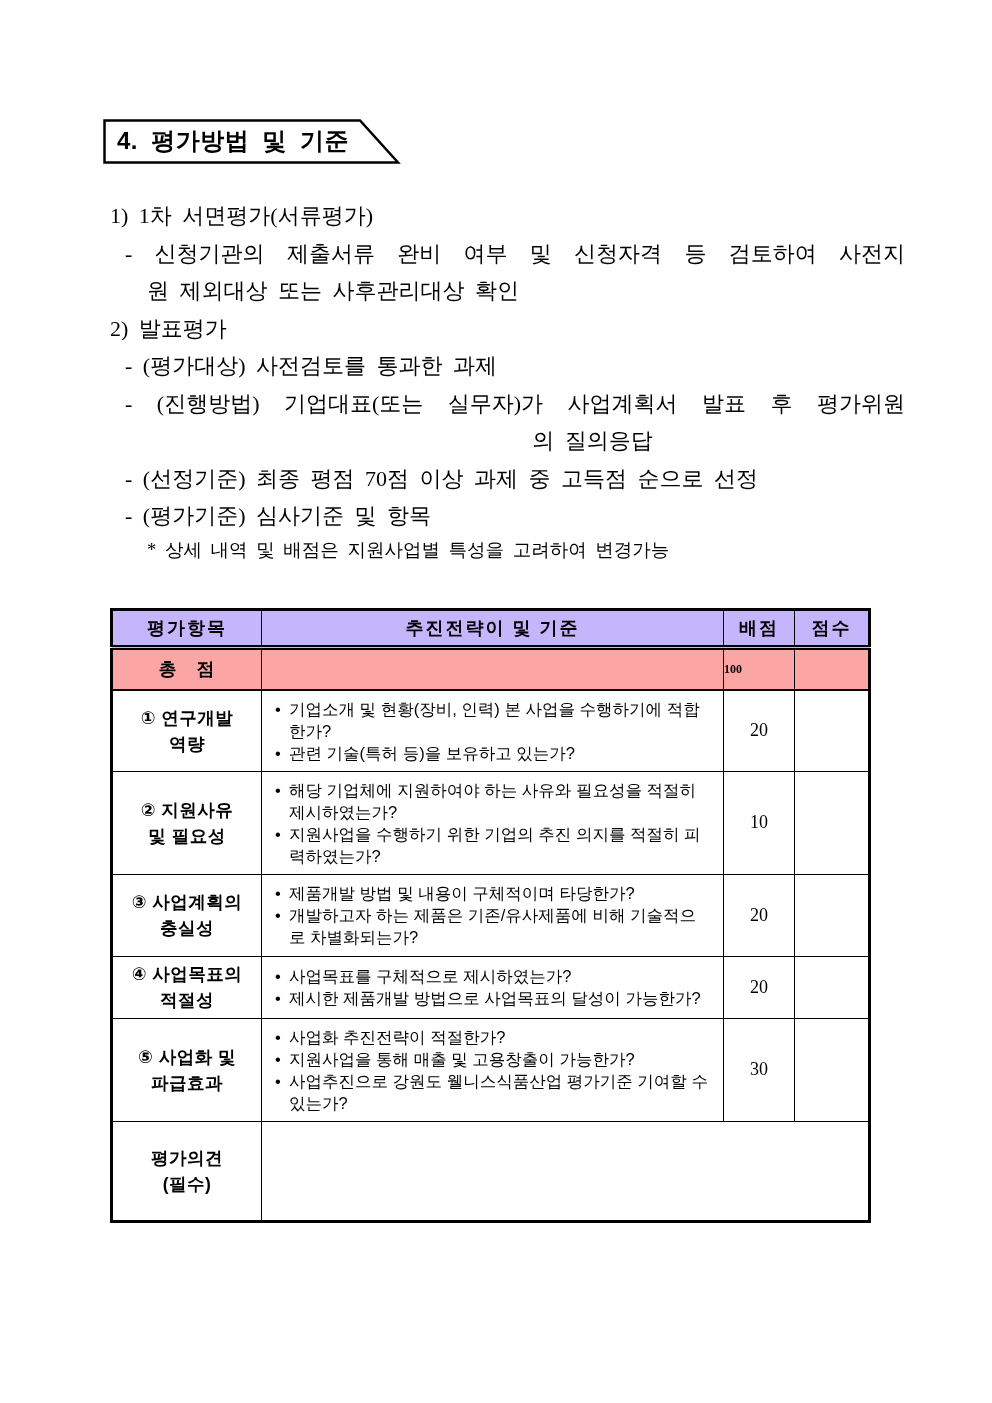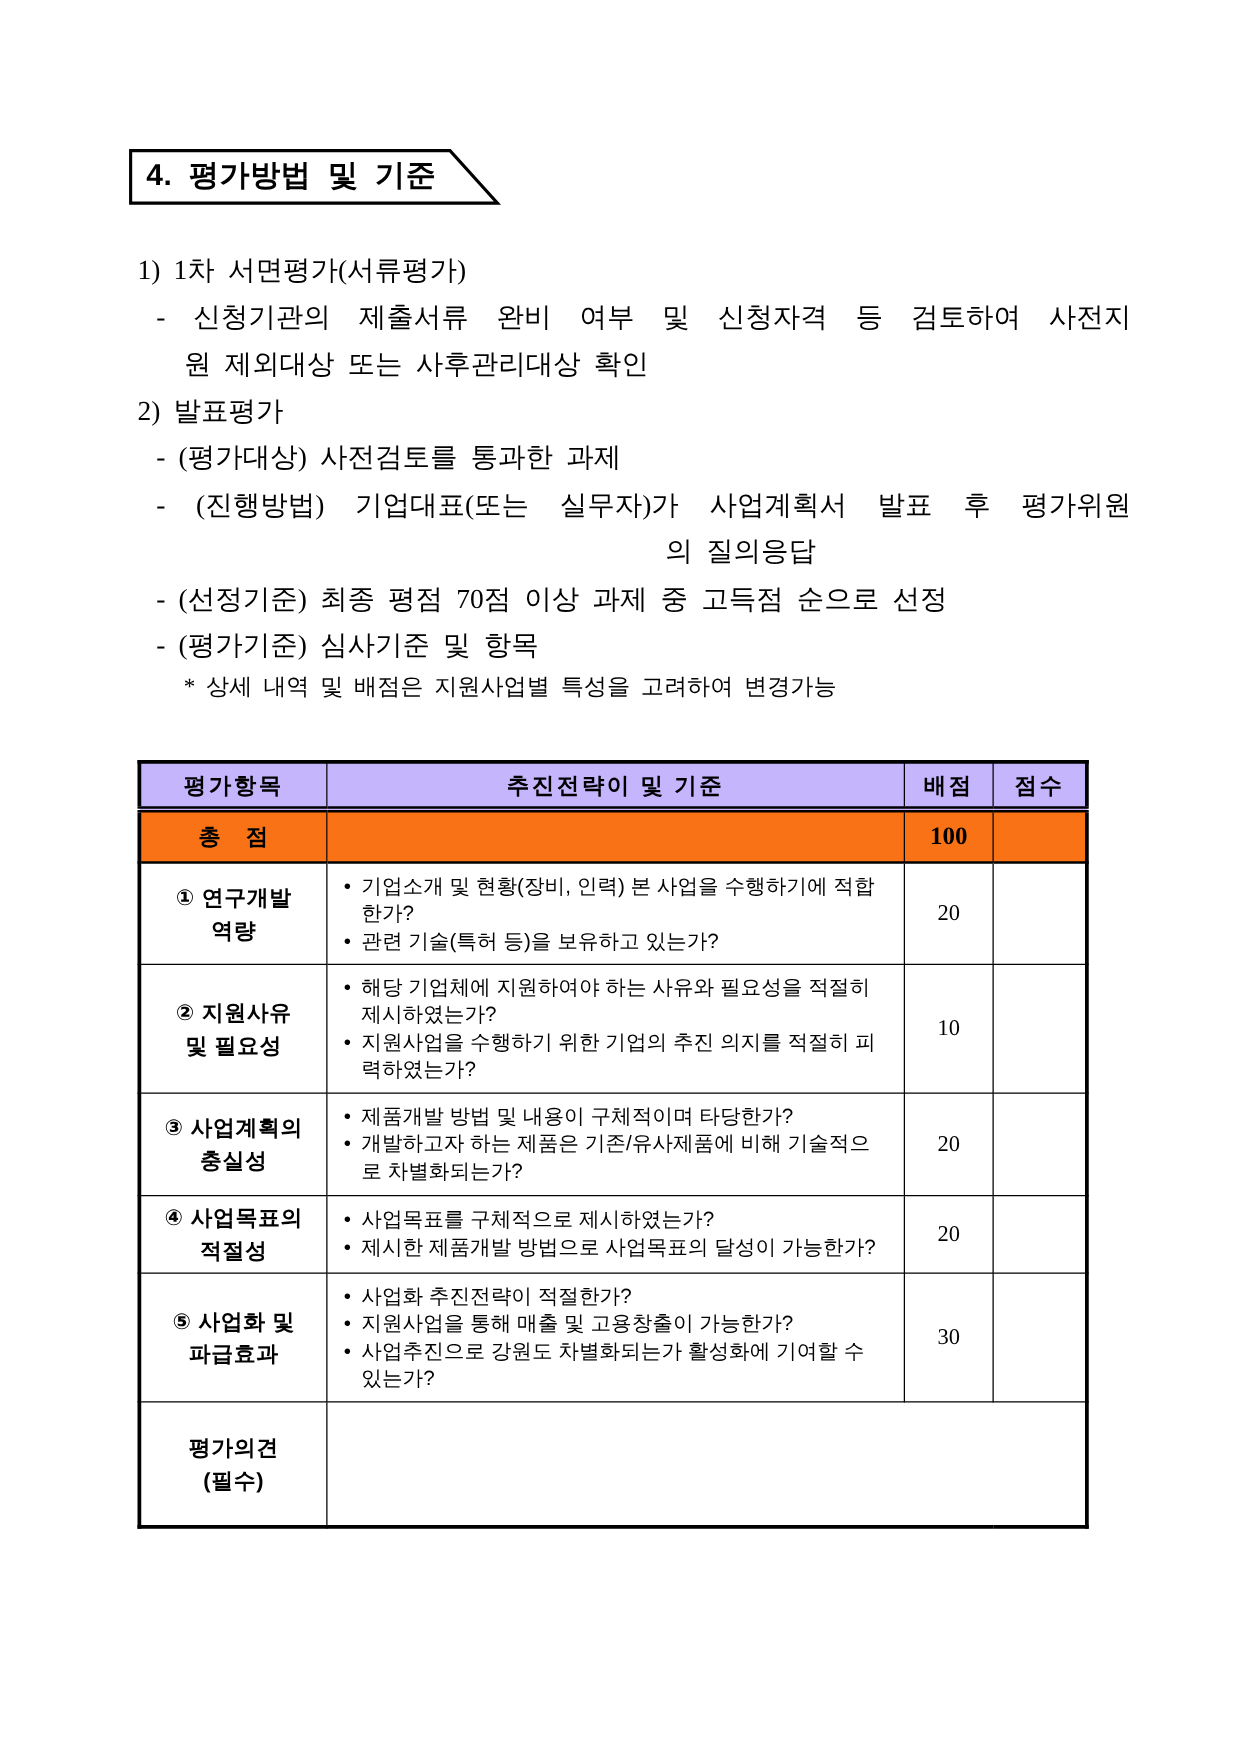--- a/index.html
+++ b/index.html
@@ -80,25 +80,25 @@
     height: 38px;
     font-size: 18px;
     font-weight: bold;
     letter-spacing: 2px;
     text-align: center;
     background: #c4b5fd;
     border-bottom: 5px double #000;
   }
   tr.total td {
     height: 42px;
-    background: #f97316;
+    background: #fca5a5;
     border-bottom: 2px solid #000;
   }
   tr.total .tlabel { font-size: 18px; font-weight: bold; text-align: center; letter-spacing: 1px; }
-  tr.total .tscore { font-size: 20px; font-weight: bold; text-align: center; font-family: "Liberation Serif","DejaVu Serif",serif; }
+  tr.total .tscore { font-size: 12px; font-weight: bold; text-align: left; font-family: "Liberation Serif","DejaVu Serif",serif; }
 
   td.cat {
     font-size: 17.5px;
     font-weight: bold;
     text-align: center;
     letter-spacing: 0.5px;
     padding: 4px 2px;
     line-height: 26px;
   }
   td.crit {
@@ -230,21 +230,21 @@
     </tr>
 
     <tr class="r5">
       <td class="cat">
         <div>⑤ 사업화 및</div>
         <div>파급효과</div>
       </td>
       <td class="crit">
         <div class="bullet">사업화 추진전략이 적절한가?</div>
         <div class="bullet">지원사업을 통해 매출 및 고용창출이 가능한가?</div>
-        <div class="bullet">사업추진으로 강원도 차별화되는가 활성화에 기여할 수 있는가?</div>
+        <div class="bullet">사업추진으로 강원도 웰니스식품산업 평가기준 기여할 수 있는가?</div>
       </td>
       <td class="pts">30</td>
       <td class="score-blank"></td>
     </tr>
 
     <tr class="opinion">
       <td class="cat">
         <div>평가의견</div>
         <div>(필수)</div>
       </td>

